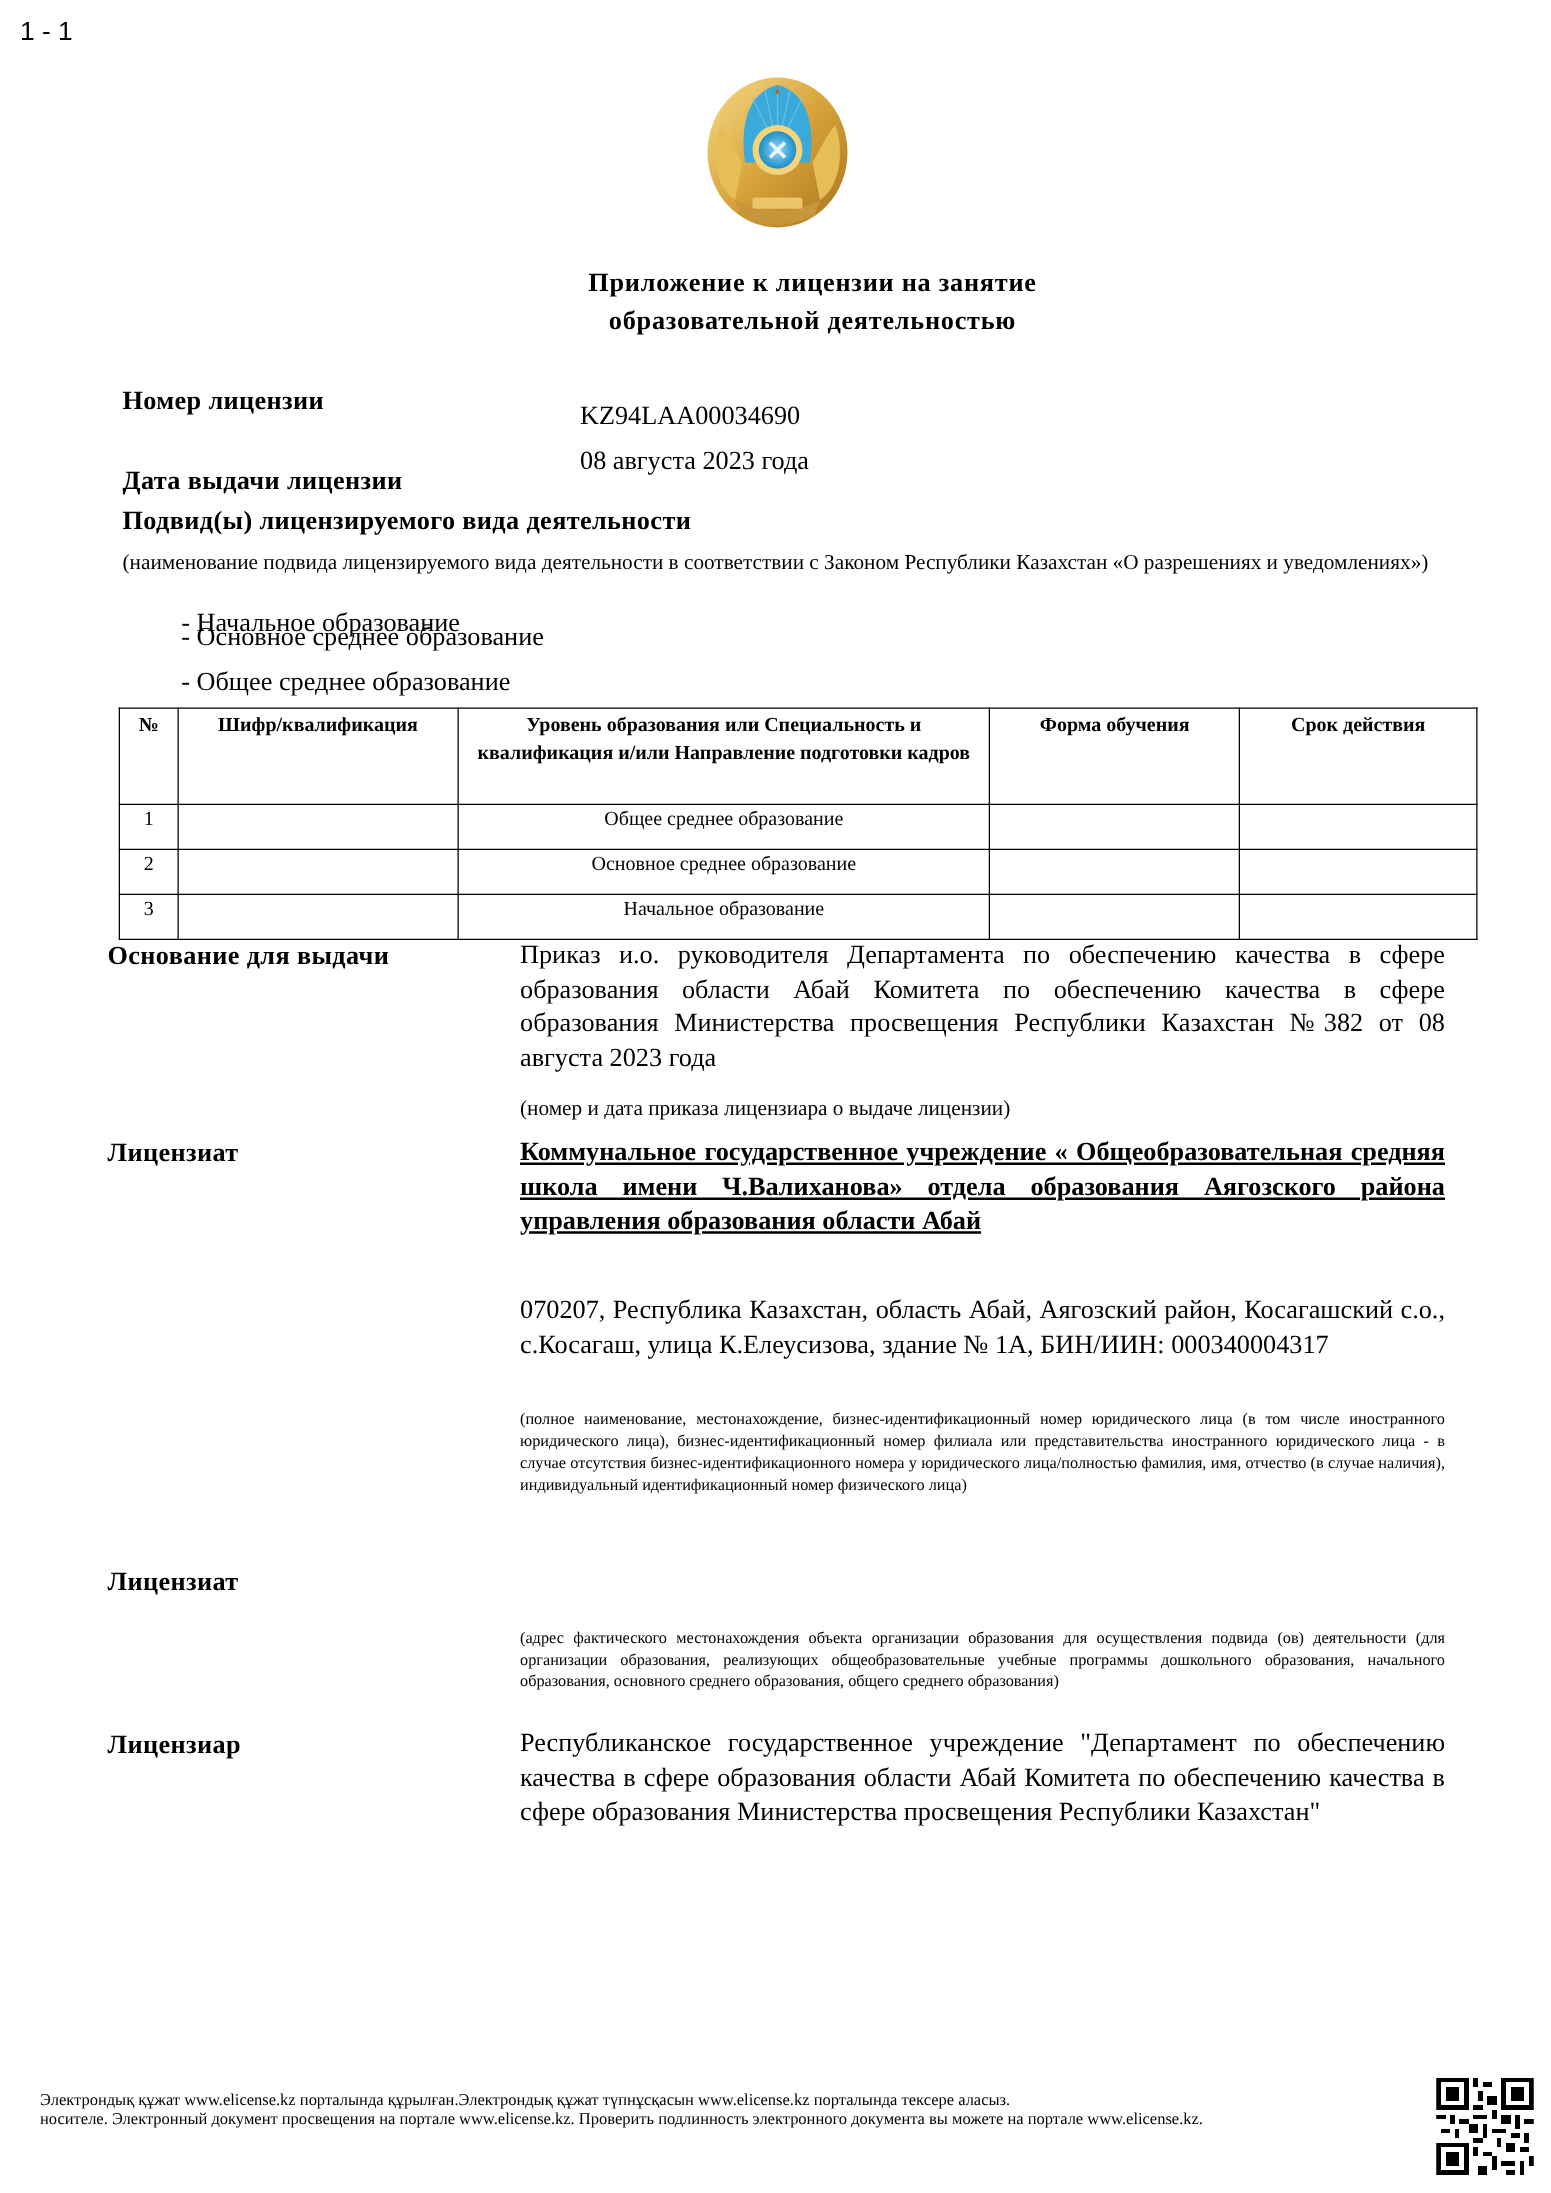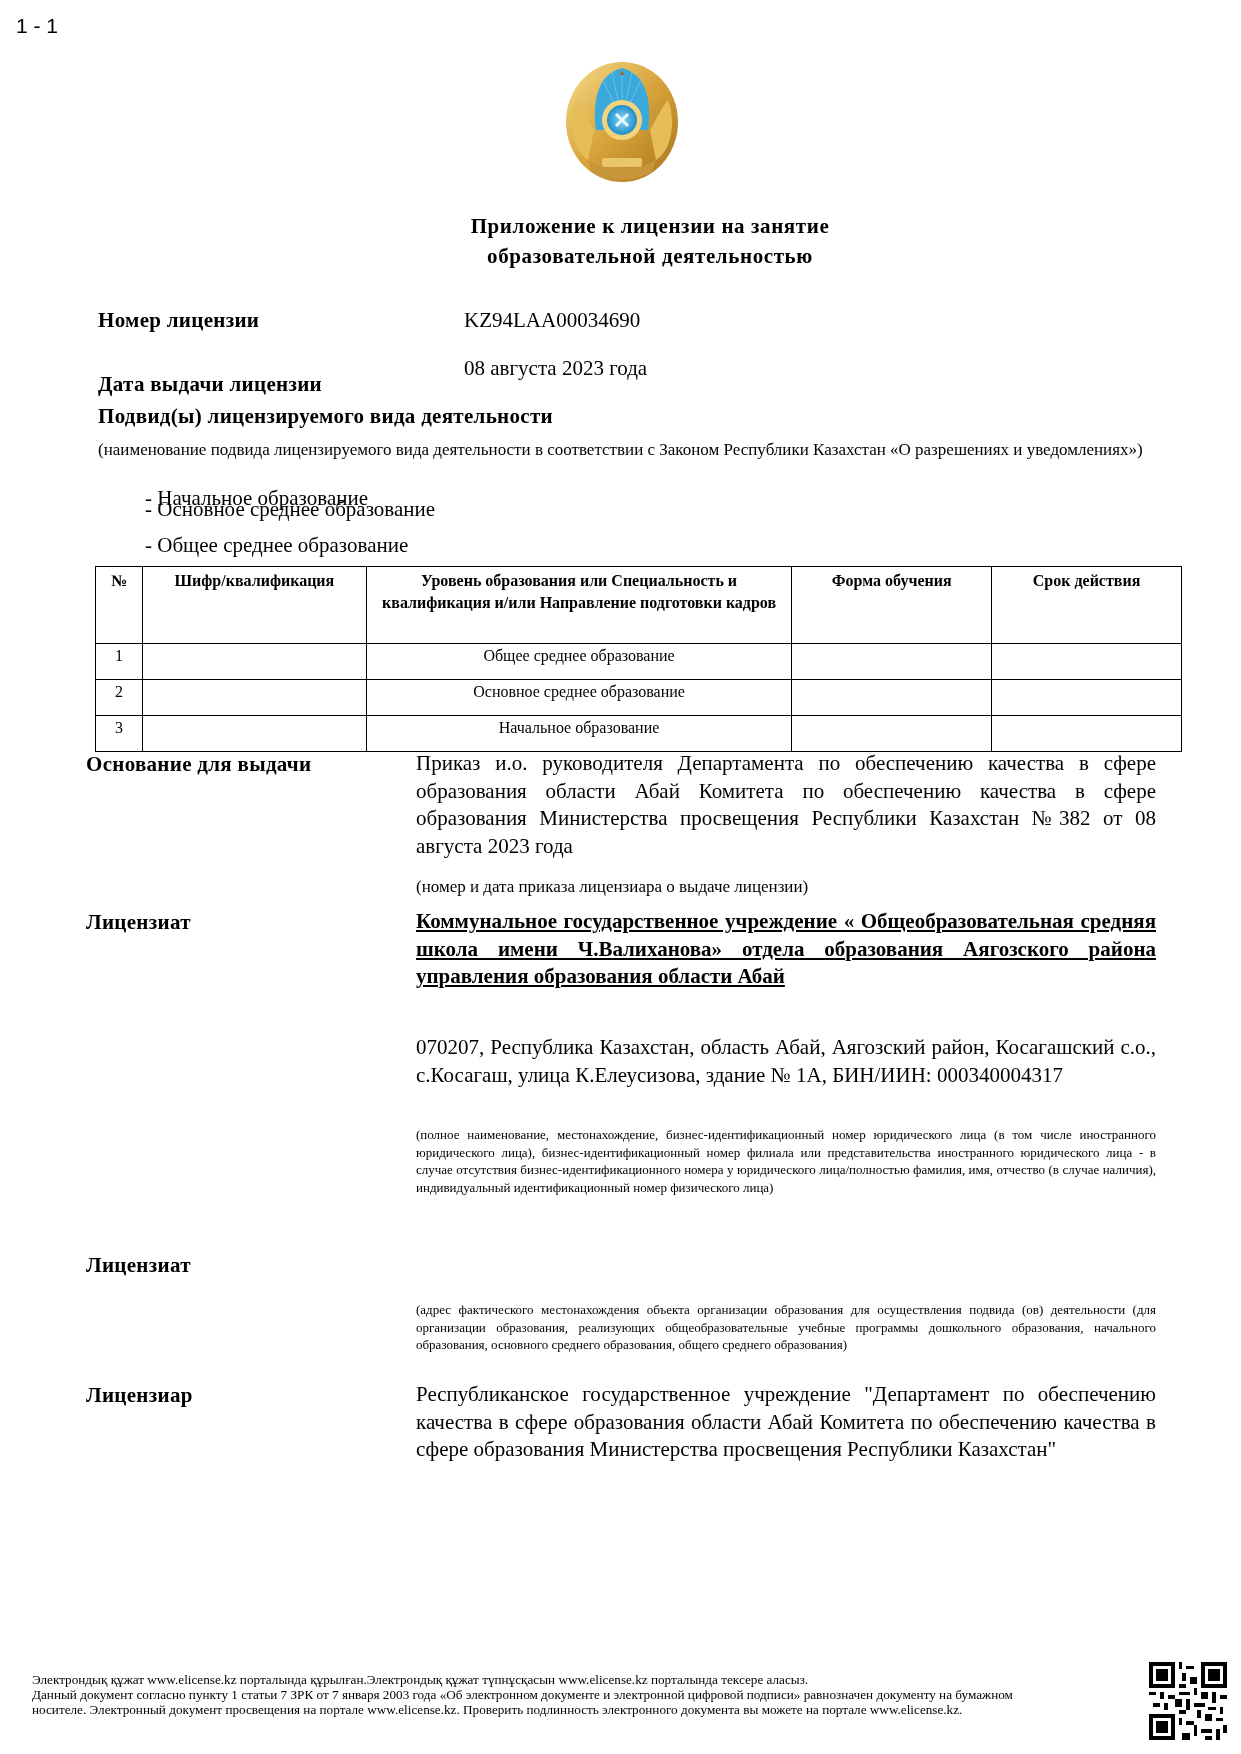--- a/index.html
+++ b/index.html
@@ -58,21 +58,21 @@
     <path d="M30 100 C50 112 78 112 98 100 L94 112 C76 122 52 122 34 112 Z" fill="#c8963a"></path>
     <rect x="44" y="98" width="40" height="9" rx="2" fill="#e9c66a"></rect>
     <polygon points="64,10 66,15 62,15" fill="#b5651d"></polygon>
   </svg>
 </div>
 
 <div class="abs title" style="top:214px;">Приложение к лицензии на занятие</div>
 <div class="abs title" style="top:244px;">образовательной деятельностью</div>
 
 <div class="abs lbl" style="left:98px; top:308px;">Номер лицензии</div>
-<div class="abs val" style="left:464px; top:308px;text-align:right;">KZ94LAA00034690</div>
+<div class="abs val" style="left:464px; top:320px;text-align:right;">KZ94LAA00034690</div>
 
 <div class="abs lbl" style="left:98px; top:372px;">Дата выдачи лицензии</div>
 <div class="abs val" style="left:464px; top:356px;">08 августа 2023 года</div>
 
 <div class="abs lbl" style="left:98px; top:404px;">Подвид(ы) лицензируемого вида деятельности</div>
 <div class="abs note" style="left:98px; top:440px;">(наименование подвида лицензируемого вида деятельности в соответствии с Законом Республики Казахстан «О разрешениях и уведомлениях»)</div>
 
 <div class="abs list-item" style="top:486px;">- Начальное образование</div>
 <div class="abs list-item" style="top:497px;">- Основное среднее образование</div>
 <div class="abs list-item" style="top:533px;">- Общее среднее образование</div>
@@ -130,21 +130,20 @@
 
 <div class="abs lbl" style="left:86px; top:1253px;">Лицензиат</div>
 <div class="abs val" style="left:416px; top:1253px;"></div>
 <div class="abs smallnote" style="left:416px; top:1289px;margin-top:12px;">(адрес фактического местонахождения объекта организации образования для осуществления подвида (ов) деятельности (для организации образования, реализующих общеобразовательные учебные программы дошкольного образования, начального образования, основного среднего образования, общего среднего образования)</div>
 
 <div class="abs lbl" style="left:86px; top:1383px;">Лицензиар</div>
 <div class="abs para" style="left:416px; top:1381px;">Республиканское государственное учреждение "Департамент по обеспечению качества в сфере образования области Абай Комитета по обеспечению качества в сфере образования Министерства просвещения Республики Казахстан"</div>
 
 <div class="abs footer">
   <div>Электрондық құжат www.elicense.kz порталында құрылған.Электрондық құжат түпнұсқасын www.elicense.kz порталында тексере аласыз.</div>
-  <div>Данный документ согласно пункту 1 статьи 7 ЗРК от 7 января 2003 года «Об электронном документе и электронной цифровой подписи» равнозначен документу на бумажном</div>
   <div>носителе. Электронный документ просвещения на портале www.elicense.kz. Проверить подлинность электронного документа вы можете на портале www.elicense.kz.</div>
 </div>
 
 <div class="abs qr">
   <svg width="78" height="78" viewBox="0 0 21 21" shape-rendering="crispEdges">
     <rect width="21" height="21" fill="#fff"></rect>
     <g fill="#000">
       <rect x="0" y="0" width="7" height="7"></rect>
         <rect x="1" y="1" width="5" height="5" fill="#fff"></rect>
         <rect x="2" y="2" width="3" height="3"></rect>

